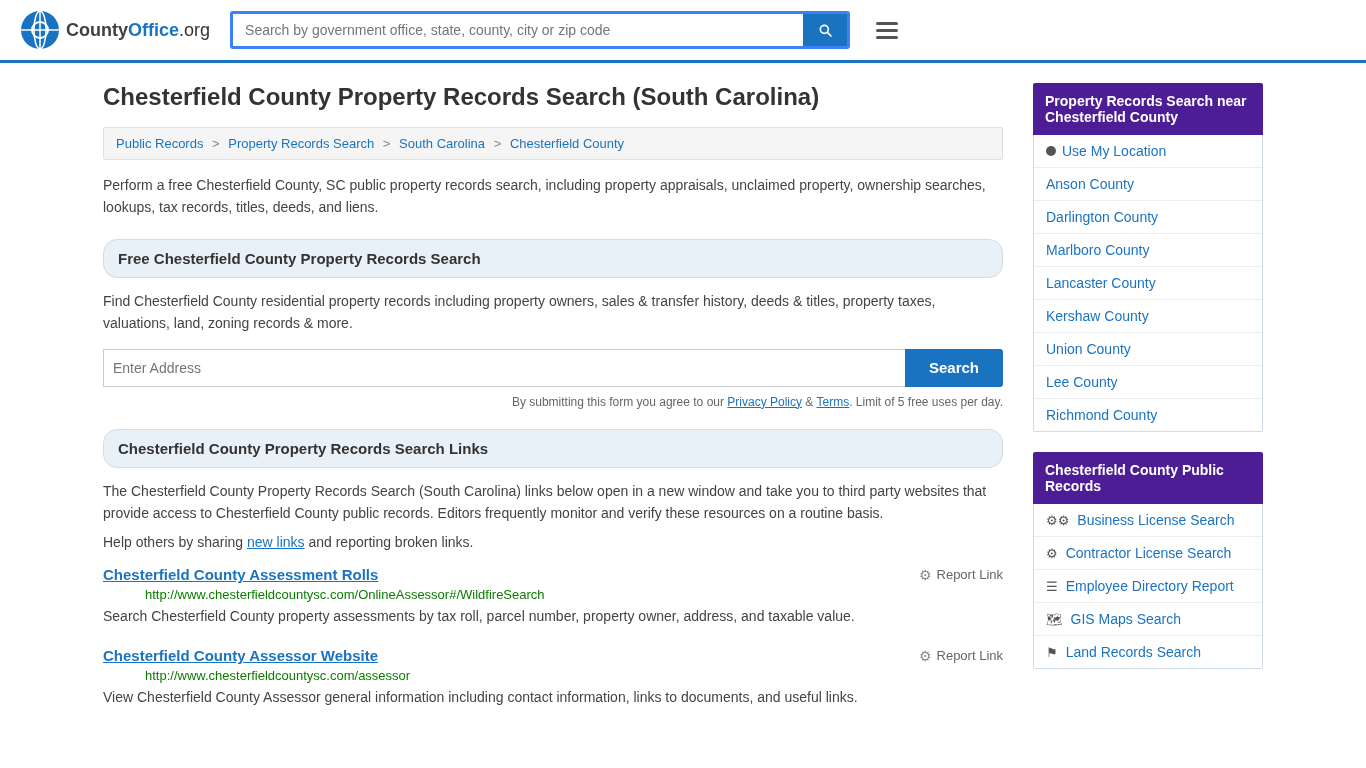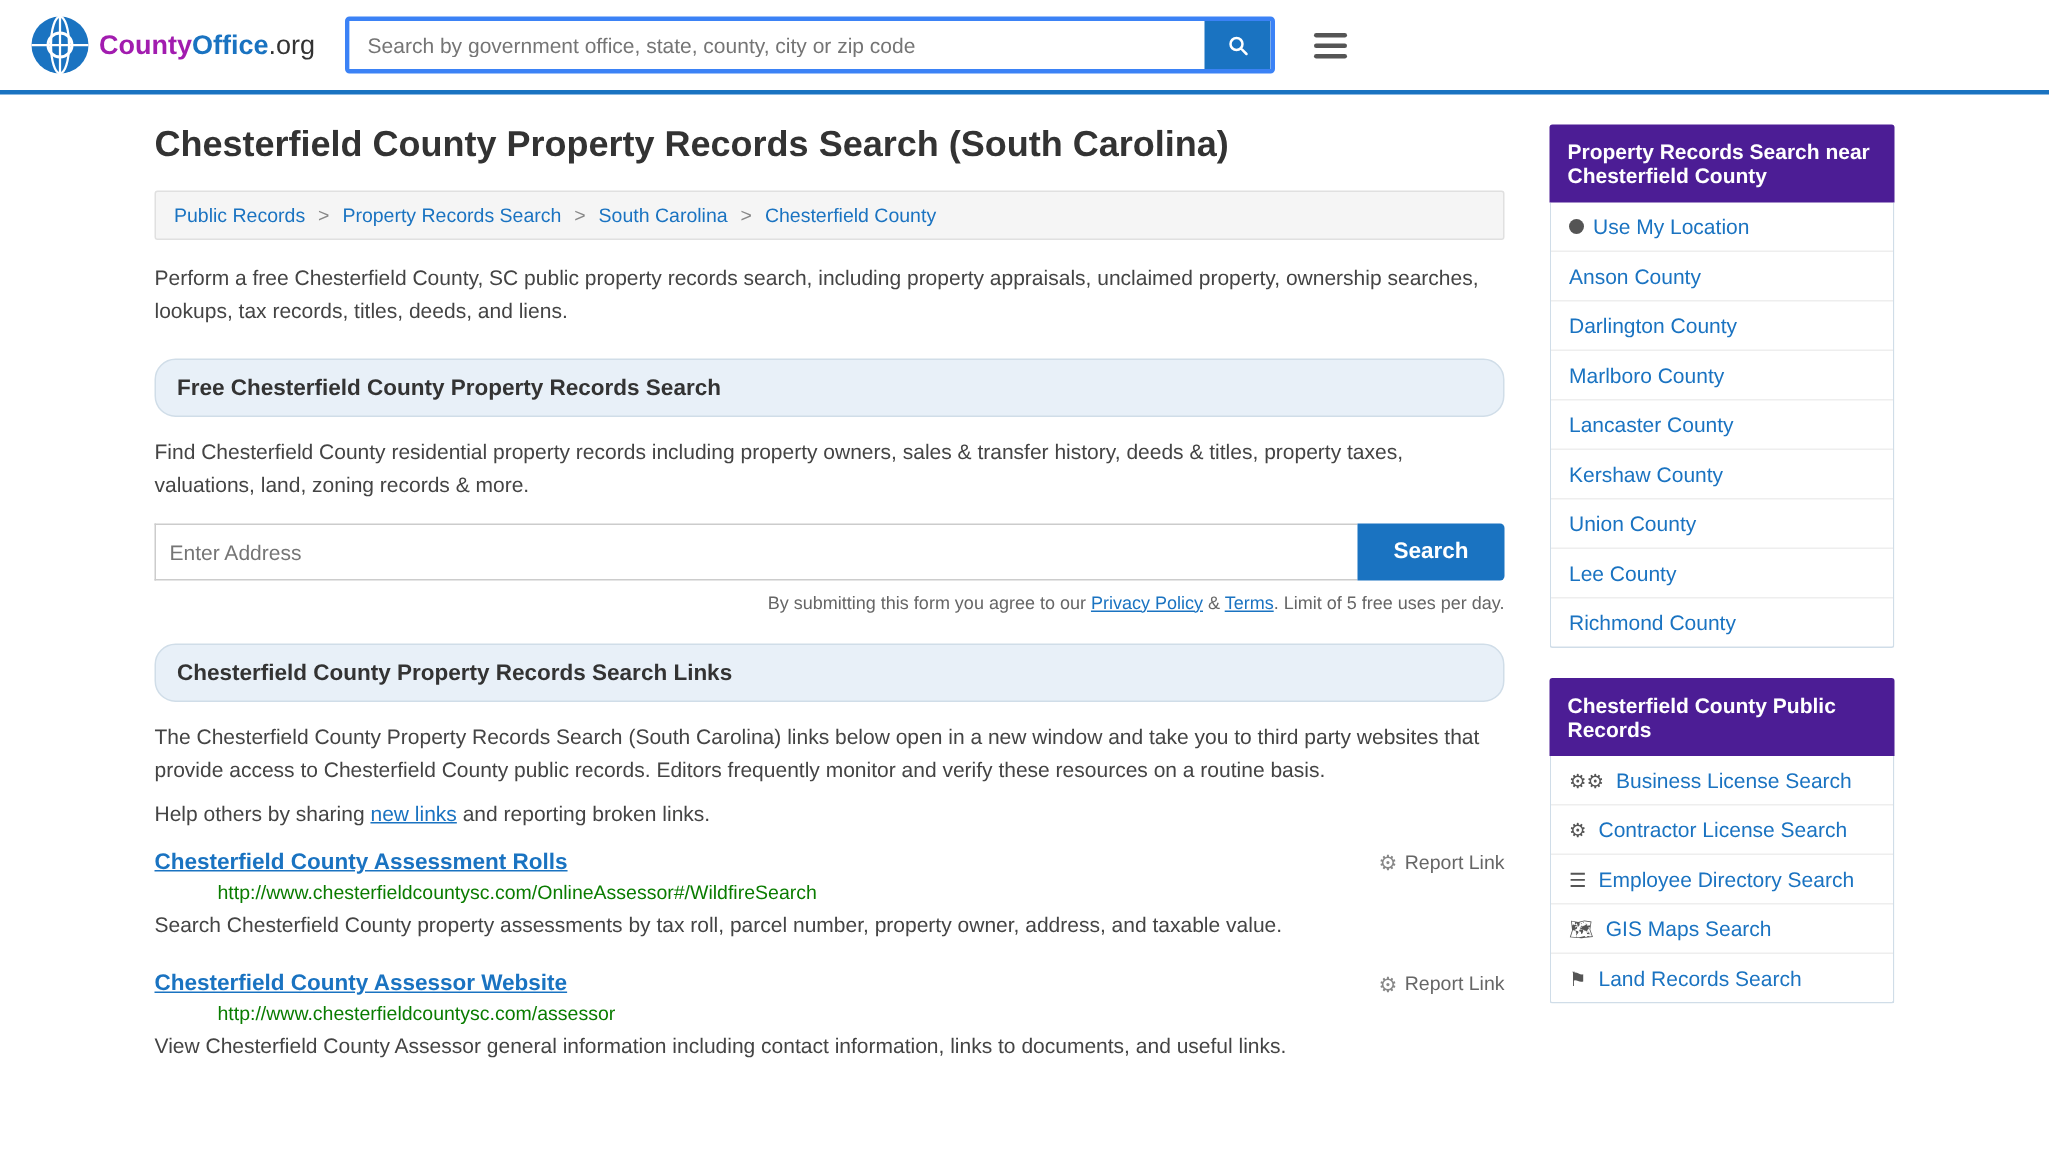--- a/index.html
+++ b/index.html
@@ -259,21 +259,21 @@
 <header id="header">
   <div id="logo-area">
     <svg id="logo-icon" viewBox="0 0 40 40" xmlns="http://www.w3.org/2000/svg">
       <circle cx="20" cy="20" r="19" fill="#1a73c1"></circle>
       <circle cx="20" cy="20" r="8" fill="none" stroke="#fff" stroke-width="2"></circle>
       <line x1="20" y1="1" x2="20" y2="39" stroke="#fff" stroke-width="1.5"></line>
       <line x1="1" y1="20" x2="39" y2="20" stroke="#fff" stroke-width="1.5"></line>
       <ellipse cx="20" cy="20" rx="6" ry="19" fill="none" stroke="#fff" stroke-width="1.5"></ellipse>
     </svg>
     <span id="logo-text">
-      <span style="color:#a21caf;text-align:center;">County</span><span style="color:#1a73c1;">Office</span><span style="color:#333; font-weight:normal;">.org</span>
+      <span style="color:#404040;text-align:center;">County</span><span style="color:#1a73c1;">Office</span><span style="color:#333; font-weight:normal;">.org</span>
     </span>
   </div>
   <div id="search-bar-container">
     <input id="header-search-input" type="text" placeholder="Search by government office, state, county, city or zip code" style="">
     <button id="header-search-btn">
       <svg viewBox="0 0 24 24" xmlns="http://www.w3.org/2000/svg">
         <path d="M21 21l-4.35-4.35M17 11A6 6 0 1 1 5 11a6 6 0 0 1 12 0z" stroke="#fff" stroke-width="2.5" fill="none" stroke-linecap="round"></path>
       </svg>
     </button>
   </div>
@@ -387,21 +387,21 @@
       <div class="sidebar-records-item">
         <span class="sidebar-icon">⚙⚙</span>
         <a href="#">Business License Search</a>
       </div>
       <div class="sidebar-records-item">
         <span class="sidebar-icon">⚙</span>
         <a href="#">Contractor License Search</a>
       </div>
       <div class="sidebar-records-item">
         <span class="sidebar-icon">☰</span>
-        <a href="#">Employee Directory Search</a>
+        <a href="#">Employee Directory Report</a>
       </div>
       <div class="sidebar-records-item">
         <span class="sidebar-icon">🗺</span>
         <a href="#">GIS Maps Search</a>
       </div>
       <div class="sidebar-records-item">
         <span class="sidebar-icon">⚑</span>
         <a href="#">Land Records Search</a>
       </div>
     </div>

